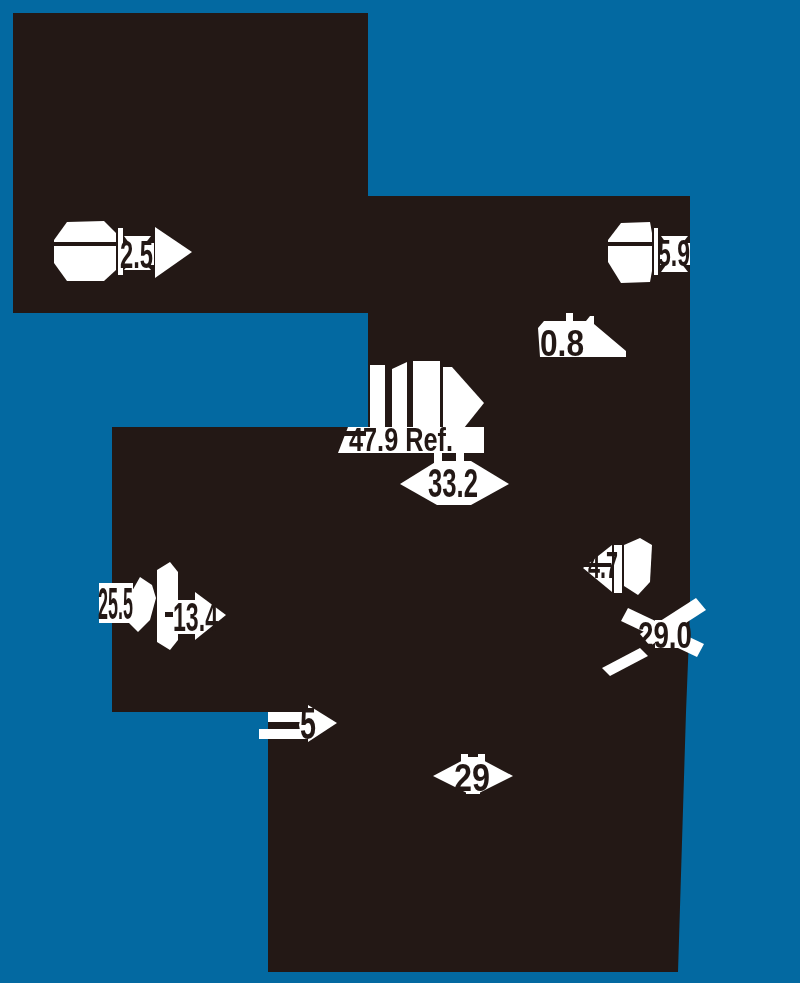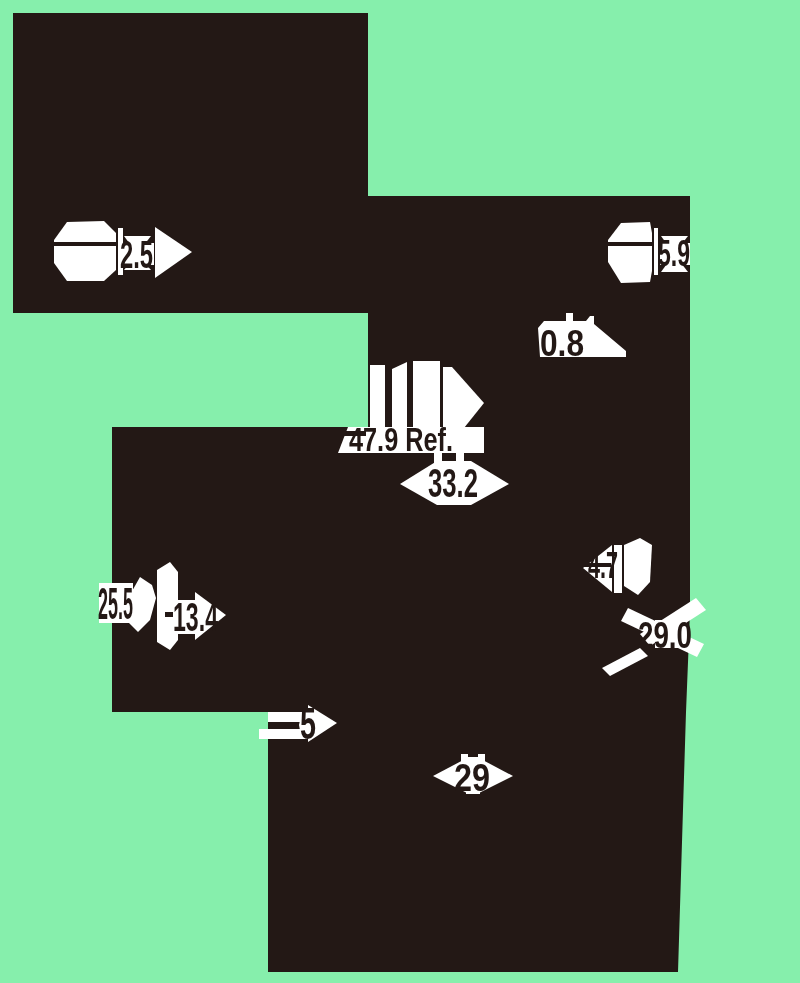--- a/index.html
+++ b/index.html
@@ -1,16 +1,16 @@
 <!DOCTYPE html>
 <html><head>
 <meta charset="utf-8">
 <style>
   html,body{margin:0;padding:0;background:#ffffff;}
-  .stage{position:relative;width:800px;height:983px;background:#86efac;overflow:hidden;}
+  .stage{position:relative;width:800px;height:983px;background:#0369a1;overflow:hidden;}
   .w{fill:#ffffff;}
   .ink{fill:#231815;}
   .txt{
     fill:#231815;
     font-family:"Liberation Sans","DejaVu Sans",sans-serif;
     font-weight:bold;
   }
 </style>
 </head>
 <body>

